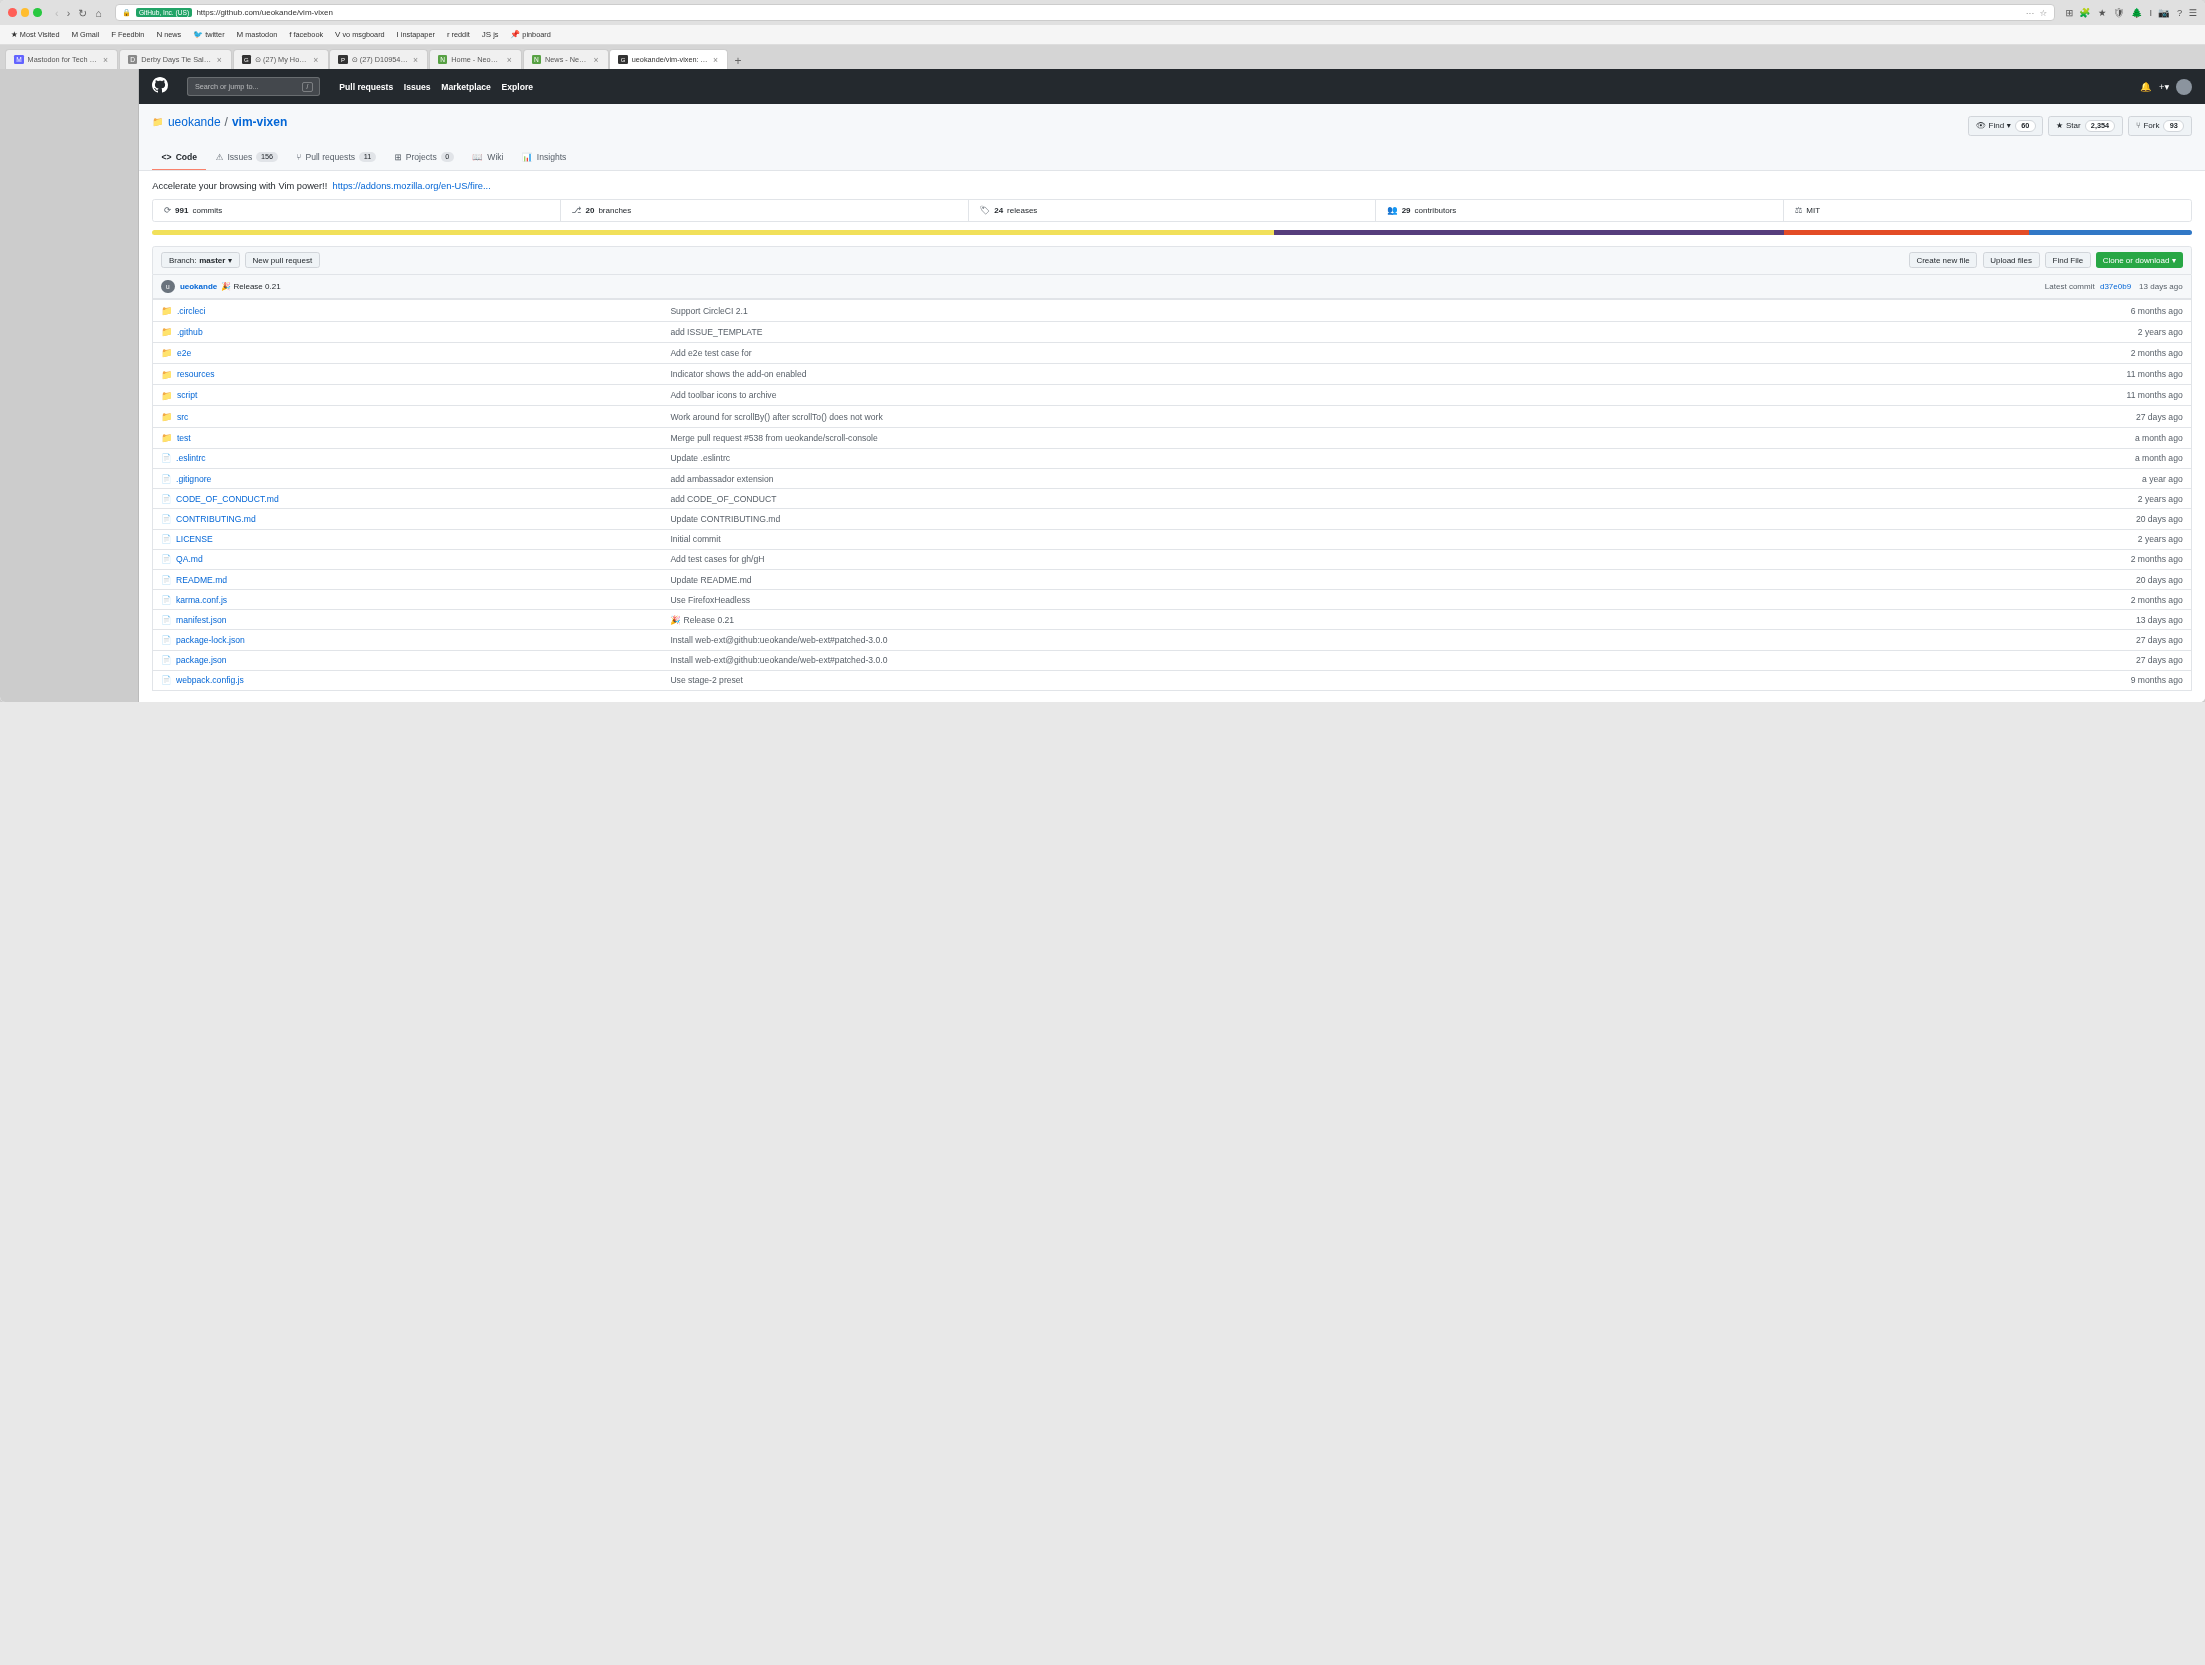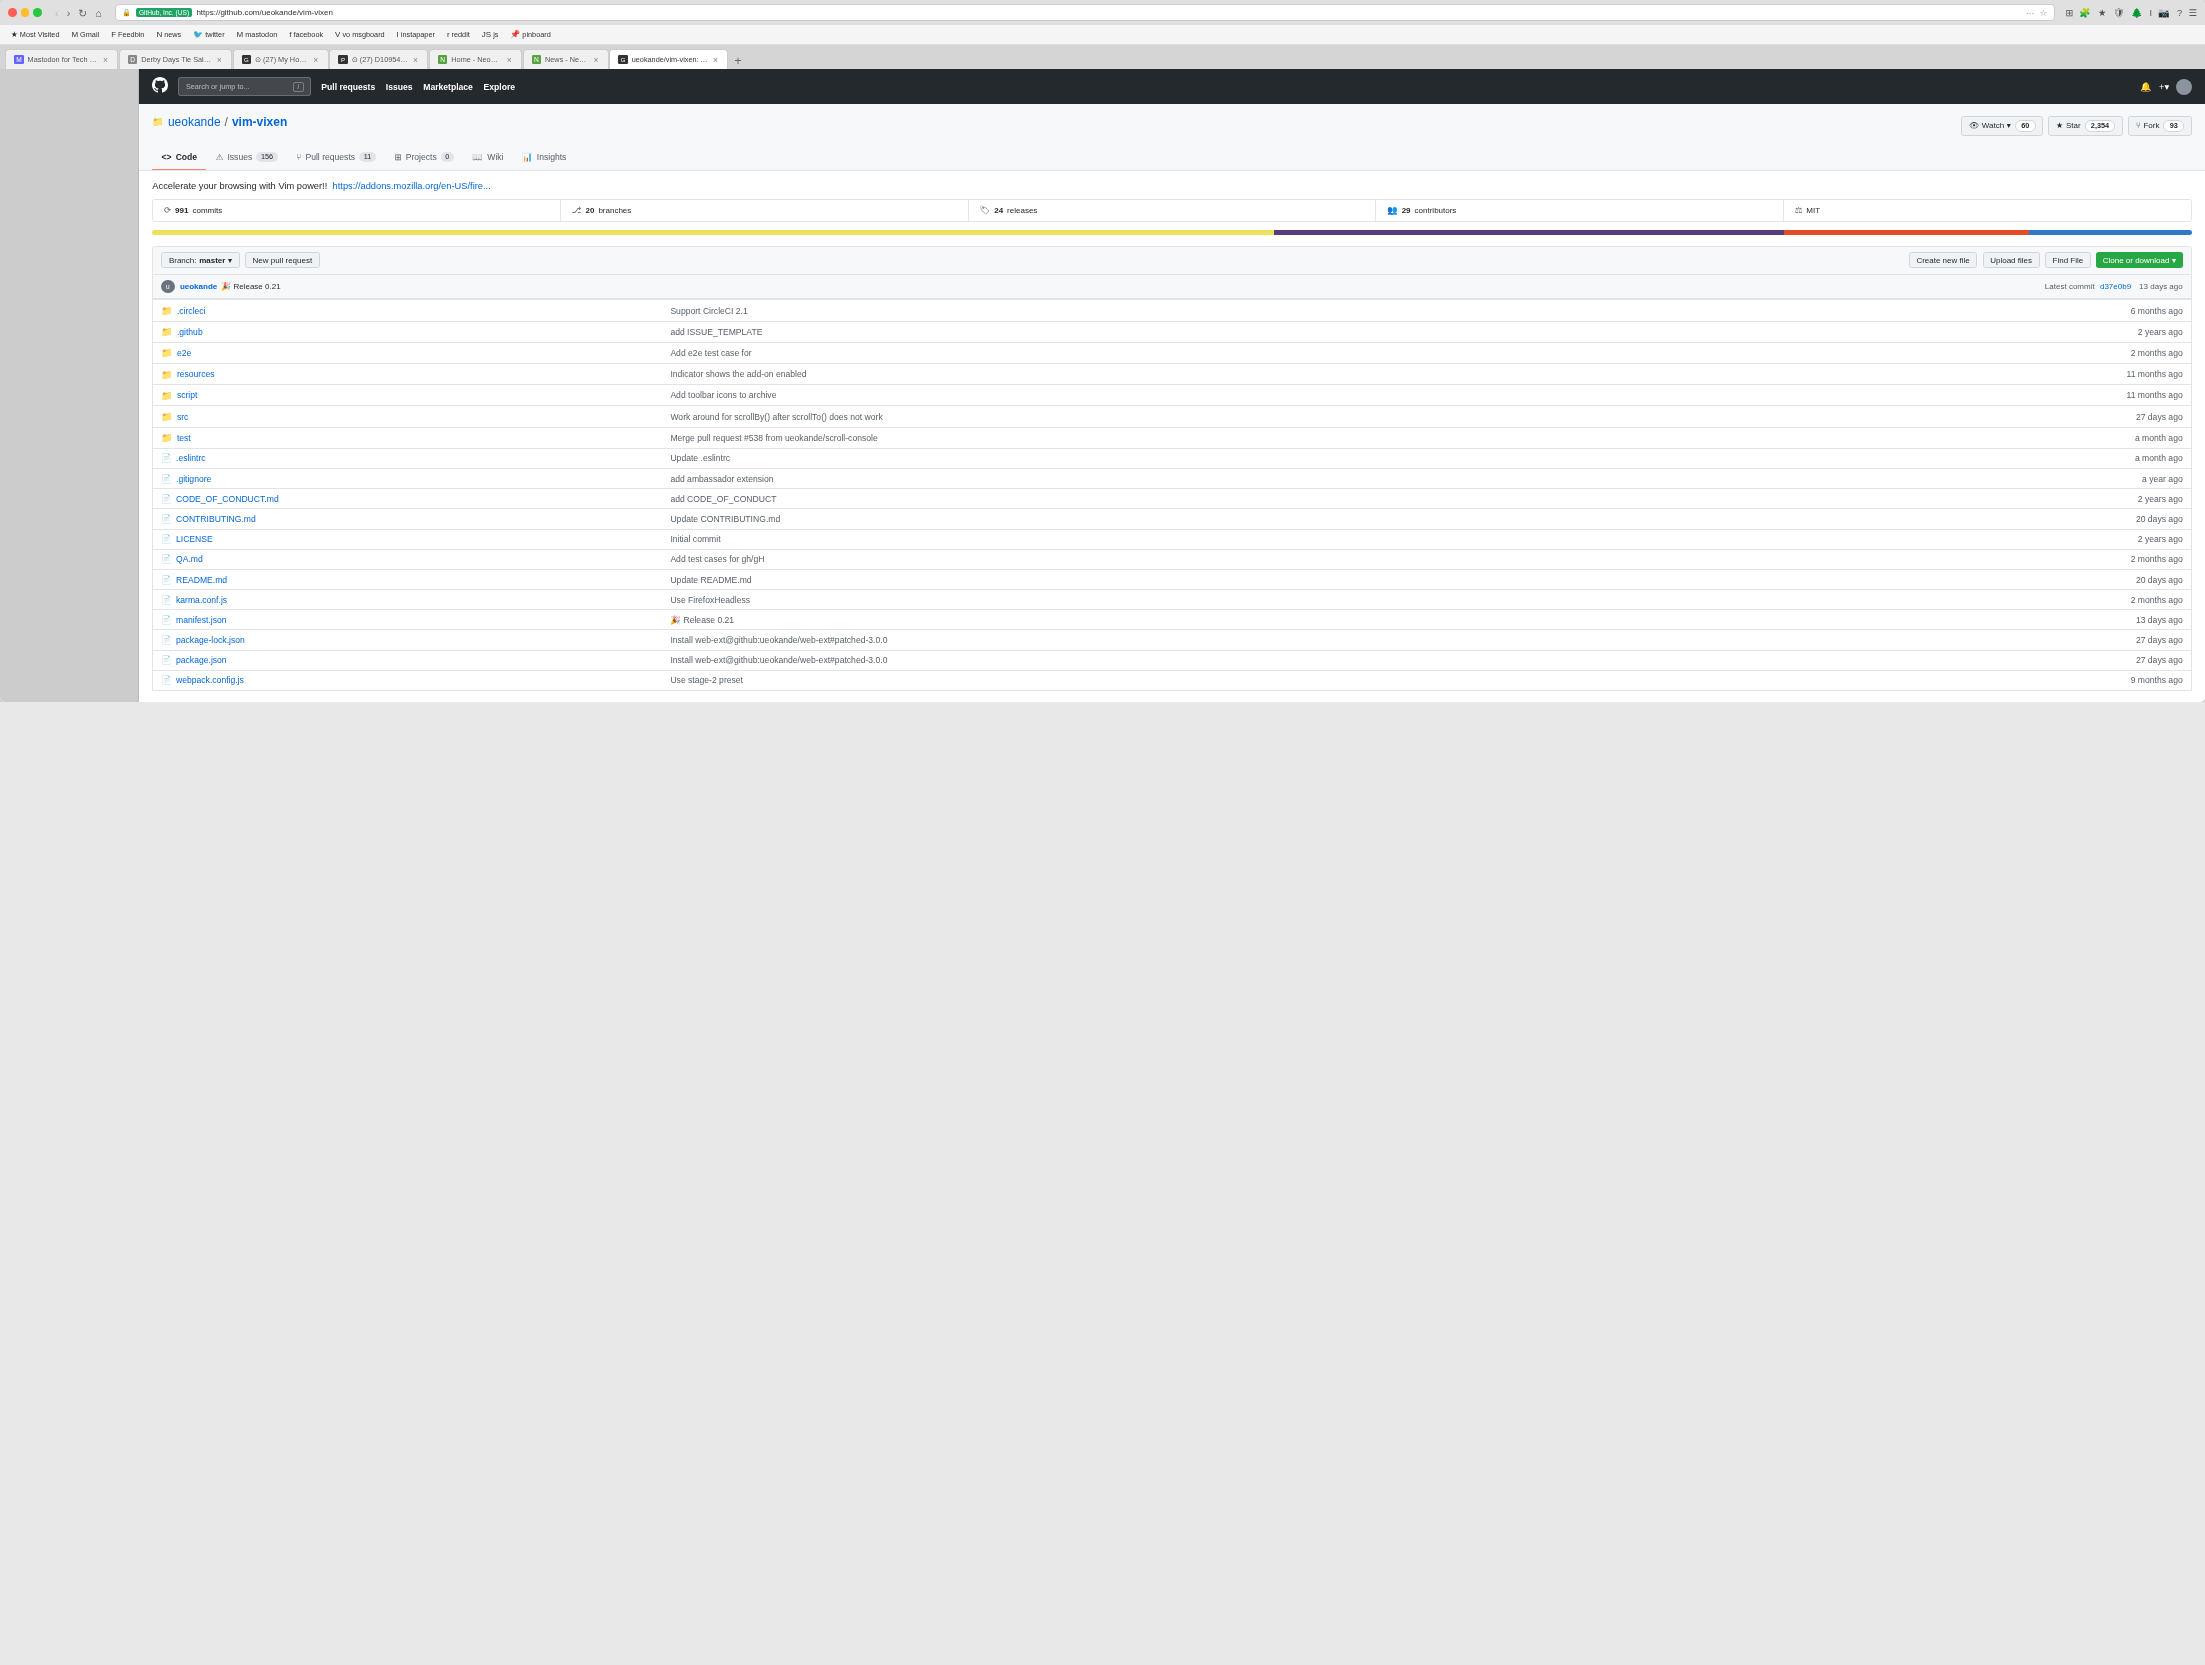--- a/index.html
+++ b/index.html
@@ -37,21 +37,21 @@
     .tab-close { color: #888; font-size: 8.6px; cursor: pointer; padding: 0.7px 1.3px; border-radius: 2px; }
     .tab-new { background: none; border: none; color: #666; font-size: 12px; cursor: pointer; padding: 1.3px 5.3px; }
     .sidebar-tab { min-width: 20px; max-width: 133px; }
 
     
     .browser-main { display: flex; background: #f6f8fa; min-height: 491px; }
     .sidebar { width: 139px; background: #d0d0d0; border-right: 0.7px solid #bbb; flex-shrink: 0; }
     .page-content { flex: 1; background: white; overflow: auto; }
 
     
-    .gh-header { background: #24292e; padding: 8px 13.3px; display: flex; align-items: center; gap: 10px; }
+    .gh-header { background: #24292e; padding: 8px 13.3px; display: flex; align-items: center; gap: 19px; }
     .gh-logo { color: white; font-size: 14.6px; }
     .gh-search { background: rgba(255,255,255,0.15); border: 0.7px solid rgba(255,255,255,0.2); border-radius: 2.7px; color: white; padding: 3.3px 6.6px; font-size: 8px; width: 133px; display: flex; align-items: center; justify-content: space-between; }
     .gh-search span { color: rgba(255,255,255,0.6); font-size: 7.3px; }
     .gh-nav { display: flex; gap: 10.6px; flex: 1; }
     .gh-nav-item { color: white; font-size: 8.6px; font-weight: 600; cursor: pointer; text-decoration: none; }
     .gh-header-actions { display: flex; gap: 6.6px; align-items: center; color: white; font-size: 9.3px; }
     .gh-avatar { width: 16px; height: 16px; border-radius: 50%; background: #8b949e; }
 
     
     .repo-header { padding: 10.6px 13.3px 0; background: #f6f8fa; border-bottom: 0.7px solid #e1e4e8; }
@@ -277,21 +277,21 @@
         <div style="display:flex;align-items:center;margin-bottom:8px;">
           <div class="repo-title">
             <span class="repo-icon">📁</span>
             <span class="repo-owner">ueokande</span>
             <span class="repo-sep">/</span>
             <span class="repo-name">vim-vixen</span>
           </div>
           <div class="repo-actions">
             <button class="repo-btn">
               <span>👁</span>
-              <span>Watch</span>
+              <span>Find</span>
               <span>▾</span>
               <span class="repo-btn-count">60</span>
             </button>
             <button class="repo-btn">
               <span>★</span>
               <span>Star</span>
               <span class="repo-btn-count">2,354</span>
             </button>
             <button class="repo-btn">
               <span>⑂</span>

